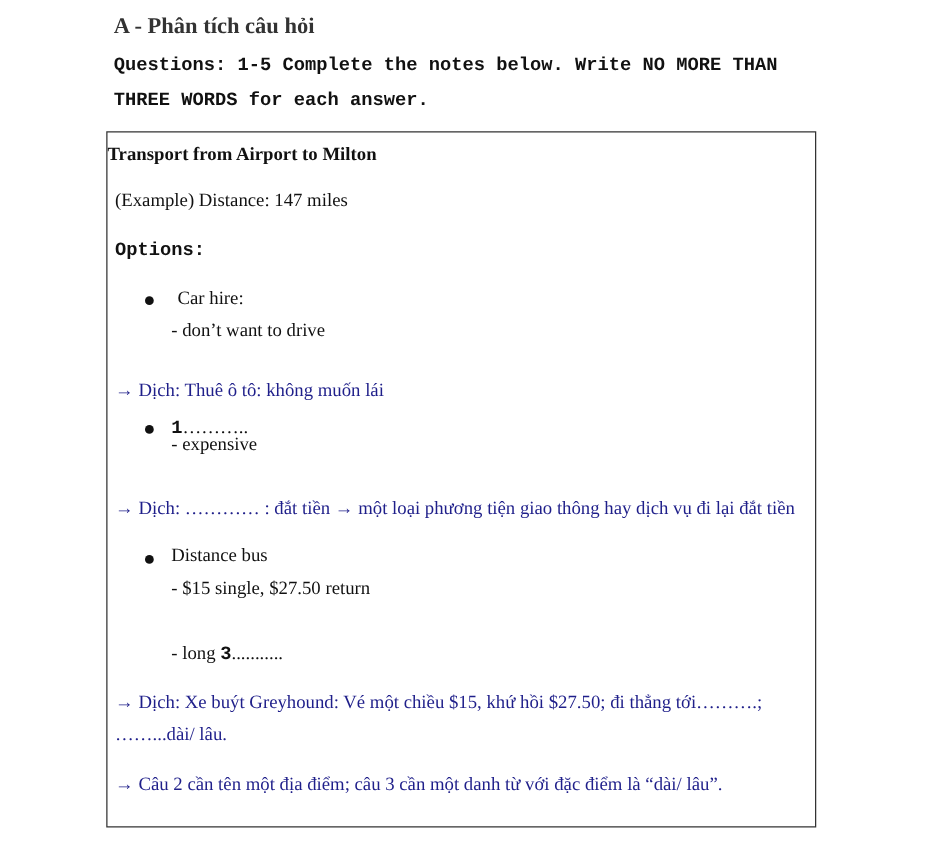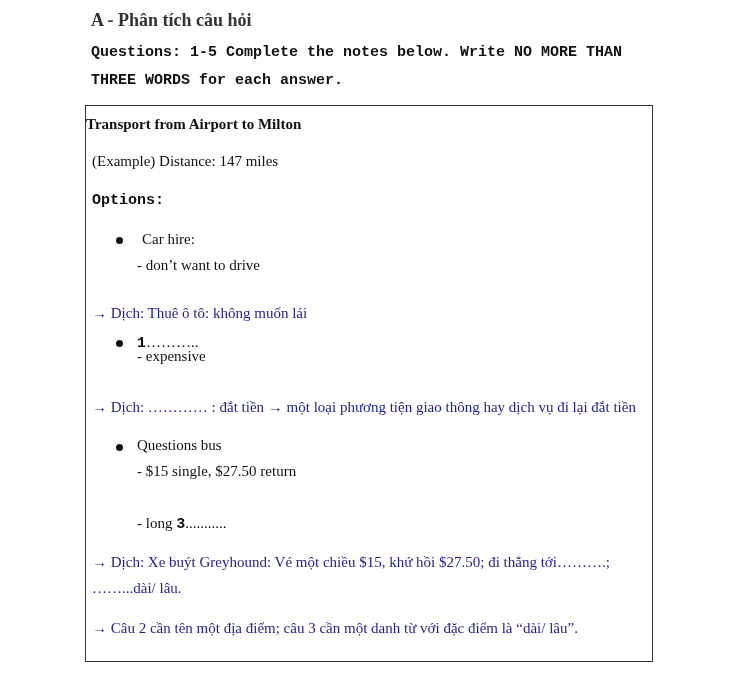--- a/index.html
+++ b/index.html
@@ -29,19 +29,19 @@
   <div class="line" style="left:56px;top:125px;">Car hire:</div>
   <div class="line" style="left:51px;top:151px;text-align:right;">- don’t want to drive</div>
   <div class="line blue" style="left:6px;top:189px;margin-top:10px;">→ Dịch: Thuê ô tô: không muốn lái</div>
 
   <span class="bullet" style="left:30px;top:234px;"></span>
   <div class="line" style="left:51px;top:228px;"><span class="bold">1</span><span>………..</span></div>
   <div class="line" style="left:51px;top:242px;">- expensive</div>
   <div class="line blue" style="left:6px;top:293px;">→ Dịch: ………… : đắt tiền → một loại phương tiện giao thông hay dịch vụ đi lại đắt tiền</div>
 
   <span class="bullet" style="left:30px;top:338px;"></span>
-  <div class="line" style="left:51px;top:331px;">Questions bus</div>
+  <div class="line" style="left:51px;top:331px;">Distance bus</div>
   <div class="line" style="left:51px;top:357px;">- $15 single, $27.50 return</div>
   <div class="line" style="left:51px;top:409px;text-align:right;"><span>- long </span><span class="bold">3</span><span>...........</span></div>
   <div class="line blue" style="left:6px;top:448px;">→ Dịch: Xe buýt Greyhound: Vé một chiều $15, khứ hồi $27.50; đi thẳng tới……….;</div>
   <div class="line blue" style="left:6px;top:474px;text-align:center;">……...dài/ lâu.</div>
   <div class="line blue" style="left:6px;top:514px;">→ Câu 2 cần tên một địa điểm; câu 3 cần một danh từ với đặc điểm là “dài/ lâu”.</div>
 </div>
 
 </body></html>

